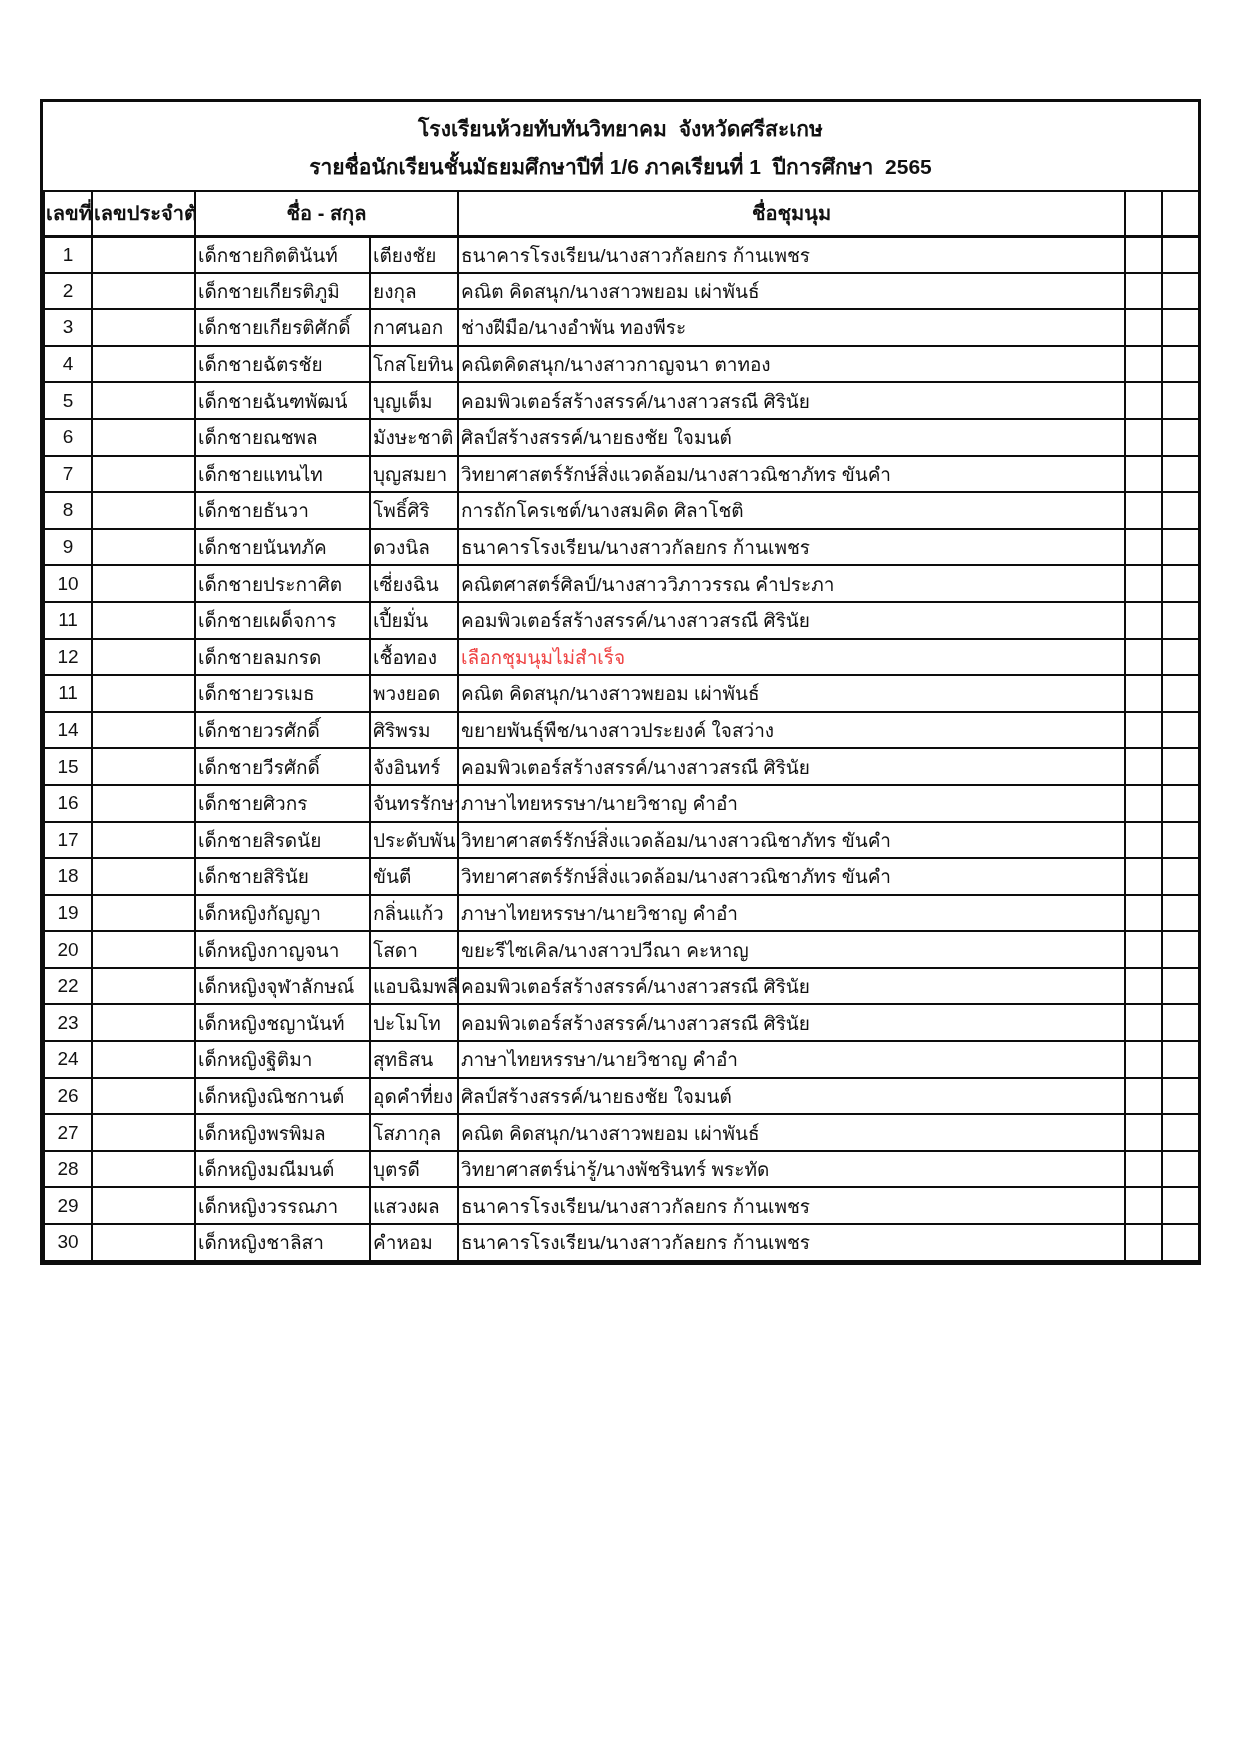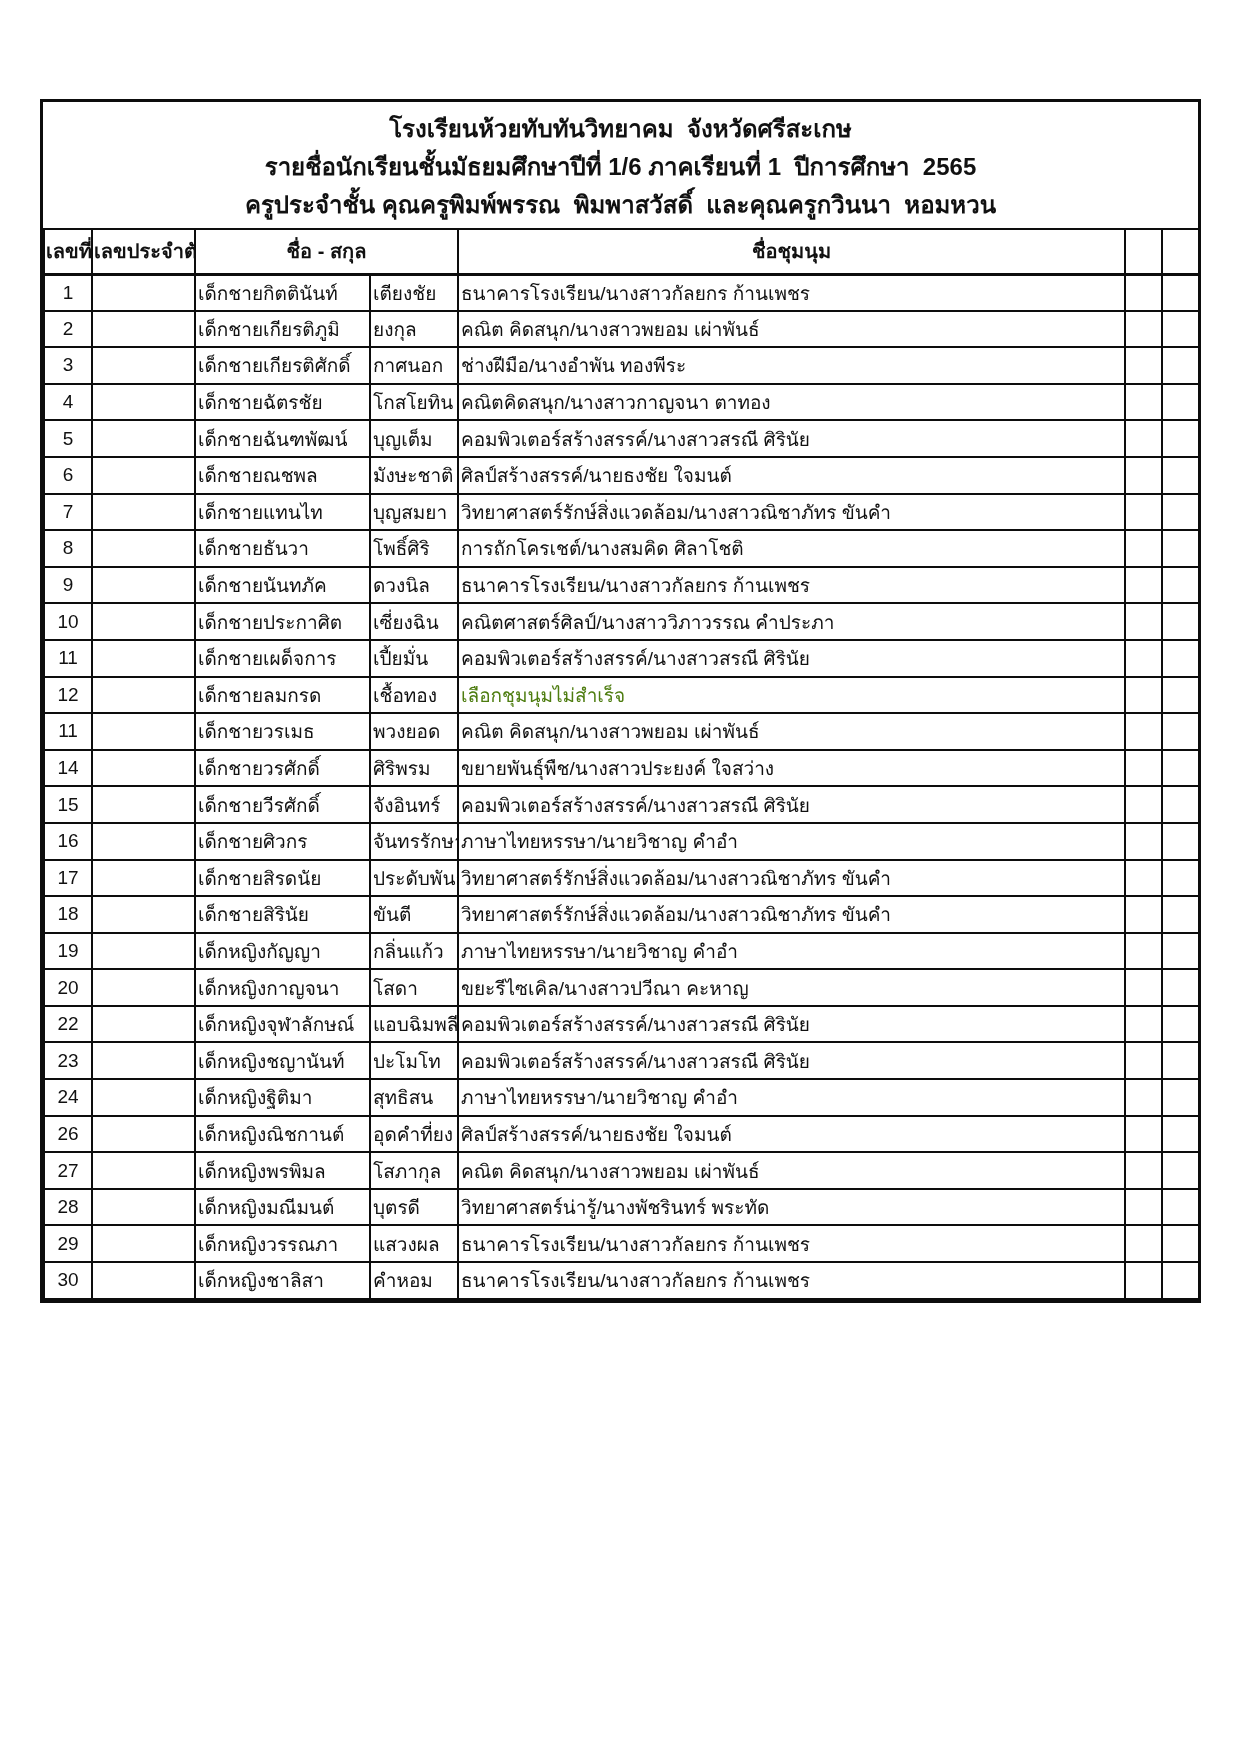--- a/index.html
+++ b/index.html
@@ -6,21 +6,21 @@
   body {
     width:1240px; height:1754px; background:#ffffff; position:relative;
     font-family:"Liberation Sans","DejaVu Sans",sans-serif; color:#111;
   }
   .sheet {
     position:absolute; left:40px; top:99px; width:1161px;
     border:3px solid #0d0d0d; box-sizing:border-box; background:#fff;
   }
   .titles { padding:8px 0 4px 0; }
   .title-line {
-    text-align:center; font-weight:bold; font-size:24px;
+    text-align:center; font-weight:bold; font-size:21px;
     height:38px; line-height:38px; white-space:pre-wrap;
   }
   table.roster { width:100%; border-collapse:collapse; table-layout:fixed; }
   table.roster th, table.roster td {
     border:2px solid #0d0d0d; box-sizing:border-box;
     overflow:hidden; white-space:nowrap;
   }
   table.roster thead th {
     font-size:20px; font-weight:bold; height:45px;
     text-align:center; padding:0 1px; border-bottom-width:3px;
@@ -30,21 +30,20 @@
   td.c-name, td.c-sur { text-align:left; padding-left:5px; }
   td.c-club { text-align:left; padding-left:6px; }
 </style>
 </head>
 <body>
 
 <div class="sheet">
   <div class="titles">
     <div class="title-line">โรงเรียนห้วยทับทันวิทยาคม  จังหวัดศรีสะเกษ</div>
     <div class="title-line">รายชื่อนักเรียนชั้นมัธยมศึกษาปีที่ 1/6 ภาคเรียนที่ 1  ปีการศึกษา  2565</div>
-    <div class="title-line">ครูประจำชั้น คุณครูพิมพ์พรรณ  พิมพาสวัสดิ์  และคุณครูกวินนา  หอมหวน</div>
   </div>
 
   <table class="roster">
     <colgroup>
       <col style="width:48px">
       <col style="width:103px">
       <col style="width:175px">
       <col style="width:88px">
       <col style="width:667px">
       <col style="width:37px">
@@ -158,21 +157,21 @@
           <td class="c-sur">เปี้ยมั่น</td>
           <td class="c-club">คอมพิวเตอร์สร้างสรรค์/นางสาวสรณี ศิรินัย</td>
           <td class="c-b1"></td>
           <td class="c-b2"></td>
         </tr>
         <tr>
           <td class="c-no">12</td>
           <td class="c-sid"></td>
           <td class="c-name">เด็กชายลมกรด</td>
           <td class="c-sur">เชื้อทอง</td>
-          <td class="c-club" style="color: #4d7c0f;">เลือกชุมนุมไม่สำเร็จ</td>
+          <td class="c-club" style="color: #ef4444;">เลือกชุมนุมไม่สำเร็จ</td>
           <td class="c-b1"></td>
           <td class="c-b2"></td>
         </tr>
         <tr>
           <td class="c-no">11</td>
           <td class="c-sid"></td>
           <td class="c-name">เด็กชายวรเมธ</td>
           <td class="c-sur">พวงยอด</td>
           <td class="c-club">คณิต คิดสนุก/นางสาวพยอม เผ่าพันธ์</td>
           <td class="c-b1"></td>

